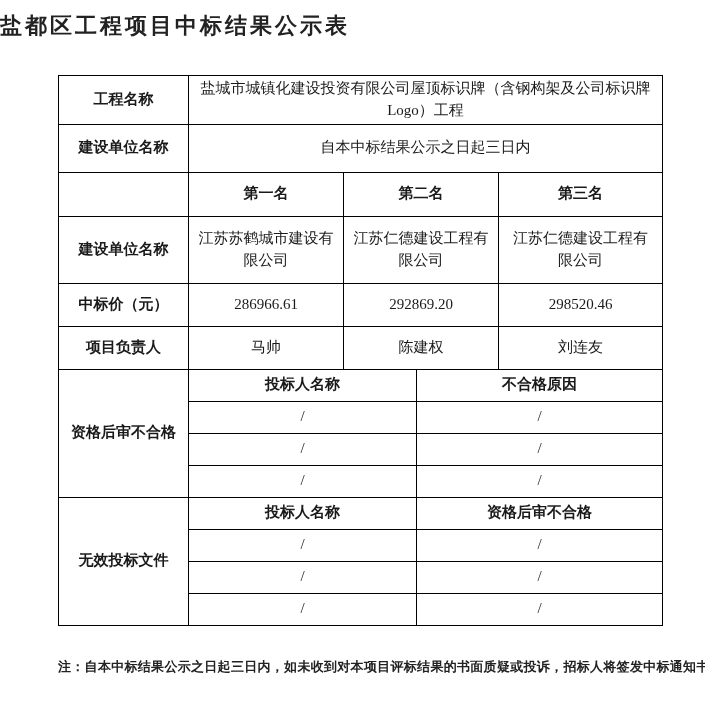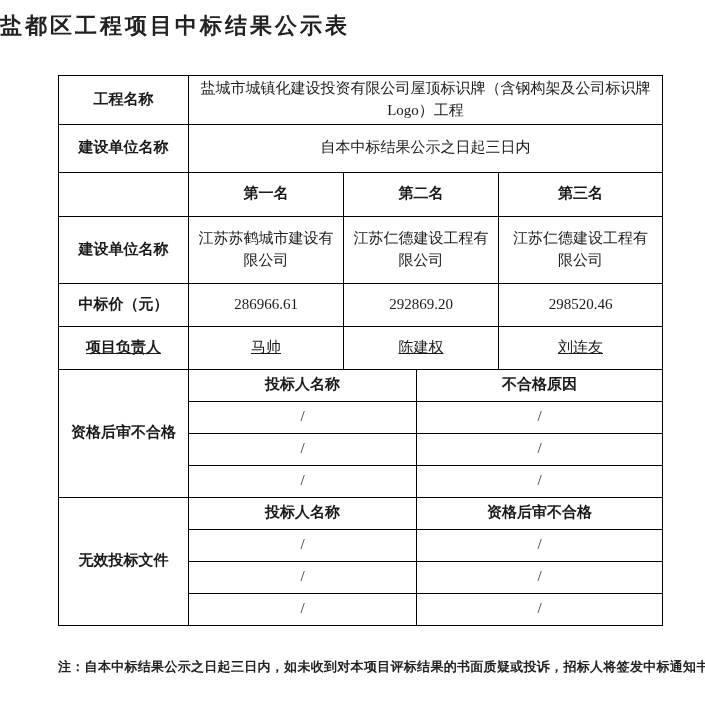--- a/index.html
+++ b/index.html
@@ -36,21 +36,21 @@
     line-height: 1.45;
     word-break: break-all;
   }
   td.label { font-weight: bold; }
   td.sub-header { font-weight: bold; }
   tr.r-project   { height: 46px; }
   tr.r-owner     { height: 48px; }
   tr.r-ranks     { height: 44px; }
   tr.r-cands     { height: 67px; }
   tr.r-price     { height: 43px; }
-  tr.r-manager   { height: 43px; text-decoration: underline; }
+  tr.r-manager   { height: 43px; }
   tr.sub-row     { height: 32px; }
   .note {
     position: absolute;
     left: 58px; top: 658px;
     width: 645px;
     font-size: 13px;
     font-weight: bold;
     letter-spacing: 0.3px;
     color: #222222;
     white-space: nowrap;

